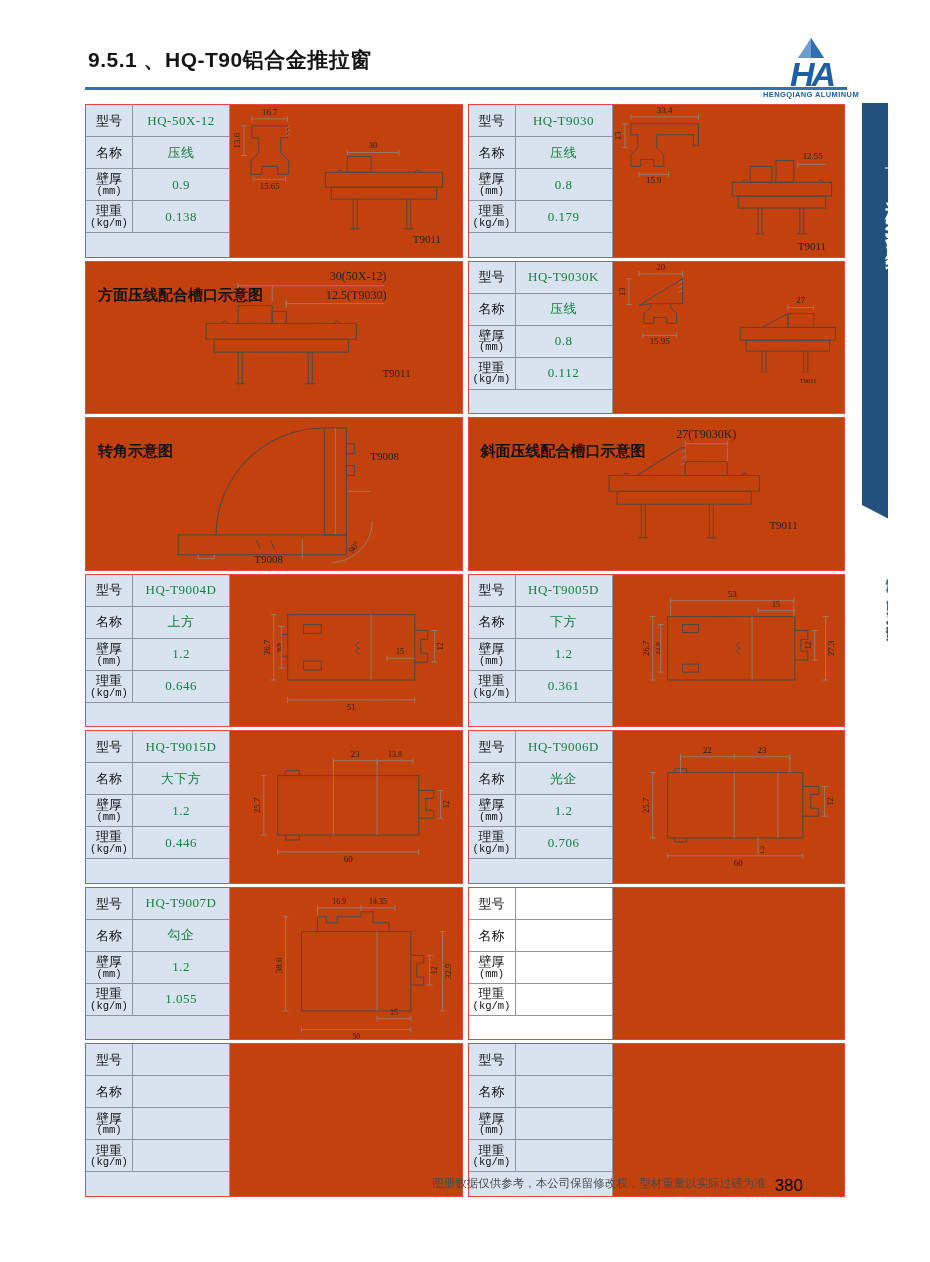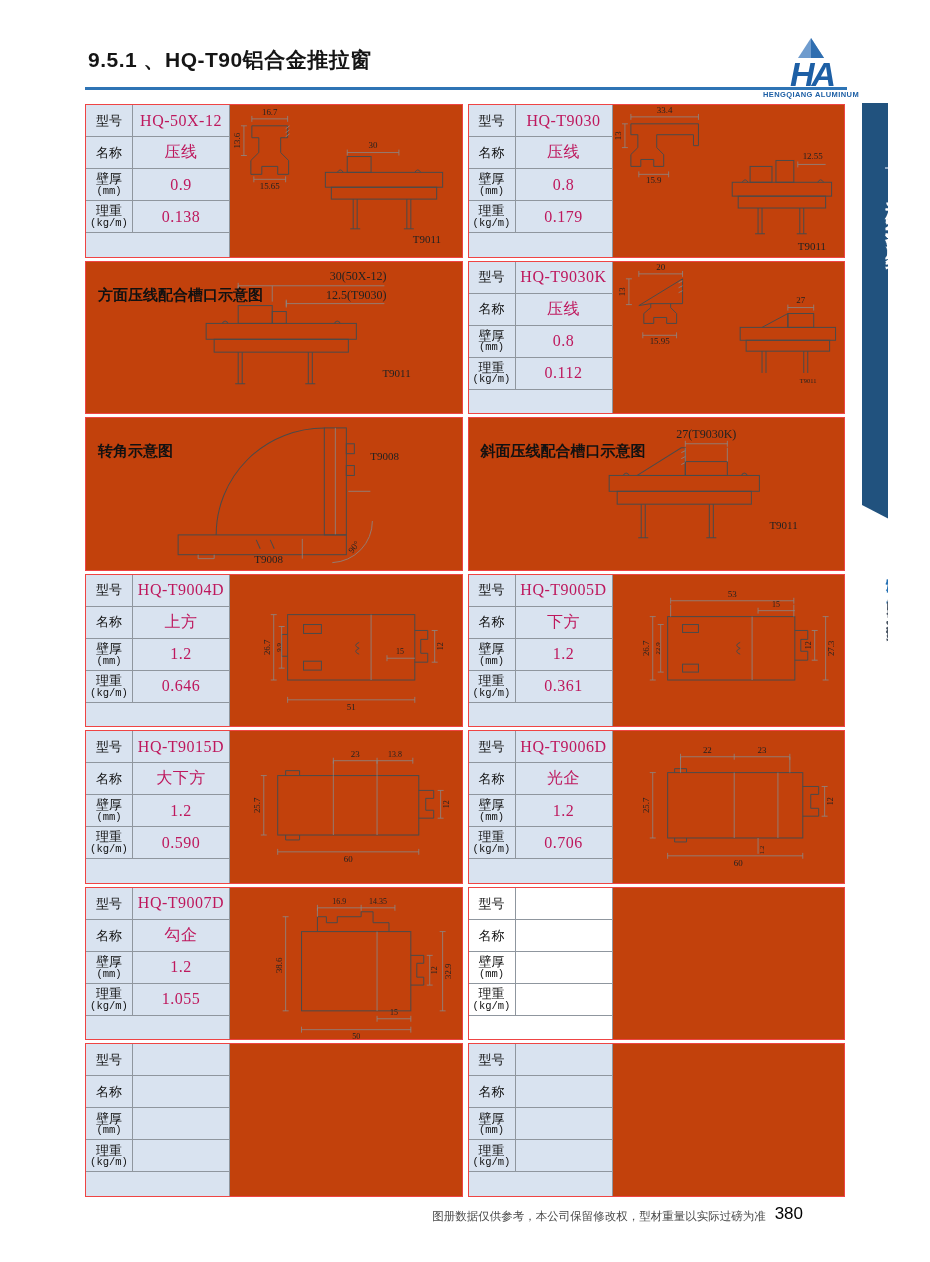--- a/index.html
+++ b/index.html
@@ -15,22 +15,22 @@
   .c{border:1px solid #ef4444;background:#fff;position:relative;display:flex;overflow:hidden;}
 
   .s{flex:0 0 143px;width:143px;border-right:1px solid #8f969e;background:#d9e3f0;
      display:flex;flex-direction:column;}
   .s.white{background:#fff;}
   .sr{display:flex;border-bottom:1px solid #8f969e;height:31px;flex:0 0 31px;}
   .sr.last{flex:1;border-bottom:none;height:auto;}
   .sl{width:46px;flex:0 0 46px;border-right:1px solid #8f969e;display:flex;flex-direction:column;
       align-items:center;justify-content:center;font-size:13px;line-height:1.05;color:#111;}
   .sl .sub{font-size:10.5px;font-family:Liberation Mono, monospace;}
-  .sv{flex:1;display:flex;align-items:center;justify-content:center;font-size:16px;
-      letter-spacing:0.5px;color:#be185d;}
+  .sv{flex:1;display:flex;align-items:center;justify-content:center;font-size:13px;
+      letter-spacing:0.5px;color:#15803d;}
   .d{flex:1;position:relative;background:#c2410c;}
   .cap{position:absolute;left:12px;top:24px;font-size:15px;font-weight:700;color:#111;z-index:2;}
 
   svg.dr{display:block;width:100%;height:100%;}
   svg.dr path,svg.dr rect{fill:none;stroke:#4a4a4a;stroke-width:1;}
   svg.dr path.dim{stroke:#8a8a8a;stroke-width:0.8;}
   svg.dr text{font-family:"Liberation Serif",serif;fill:#222;}
   text.t9{font-size:9px;} text.t8{font-size:8px;} text.t7{font-size:7px;}
   text.p{font-size:11px;} text.p6{font-size:6.5px;} text.p12{font-size:12px;}
 
@@ -39,21 +39,21 @@
           display:flex;flex-direction:column;align-items:center;color:#fff;
           font-family:"Liberation Sans",sans-serif;}
   .ribbon-num{margin-top:26px;font-size:26px;font-weight:500;}
   .ribbon-line{width:22px;height:2px;background:#8fa9c6;margin:7px auto 12px;}
   .ribbon-text{writing-mode:vertical-rl;font-size:21px;font-weight:600;letter-spacing:5px;color:#fff;}
   .slogan{position:absolute;left:862px;top:560px;width:68px;display:flex;justify-content:center;
           font-family:"Liberation Sans",sans-serif;}
   .slogan-inner{writing-mode:vertical-rl;font-size:19px;font-weight:600;letter-spacing:3px;}
   .slogan .brand{color:#2470b3;} .slogan .rest{color:#475260;}
 
-  .footer{position:absolute;right:85px;top:1204px;display:flex;align-items:flex-end;gap:9px;}
+  .footer{position:absolute;right:85px;top:1176px;display:flex;align-items:flex-start;gap:9px;}
   .footer-note{font-size:11.5px;color:#4a4a4a;}
   .footer-page{font-size:17px;color:#000000;font-family:"Liberation Sans",sans-serif;}
 </style>
 </head>
 <body>
 
 <div class="page">
 
   <div class="title">9.5.1 、HQ-T90铝合金推拉窗</div>
   <div class="title-rule"></div>
@@ -397,21 +397,21 @@
               <span>壁厚</span>
               <span class="sub">(mm)</span>
             </div>
             <div class="sv">1.2</div>
           </div>
         <div class="sr">
             <div class="sl">
               <span>理重</span>
               <span class="sub">(kg/m)</span>
             </div>
-            <div class="sv">0.590</div>
+            <div class="sv">0.446</div>
           </div>
         <div class="sr last"></div>
       </div>
       <div class="d">
         <svg class="dr" viewBox="0 0 233 153" preserveAspectRatio="none">
           <rect x="48" y="45" width="142" height="60"></rect>
           <path class="dim" d="M104,45 v60 M148,45 v60"></path>
           <path d="M56,45 v-5 h14 v5 M56,105 v5 h14 v-5"></path>
           <path d="M190,60 h15 v8 h-8 v12 h8 v8 h-15"></path>
           <path class="dim" d="M104,30 h44 M104,27 v6 M148,27 v6 M104,45 v-15 M148,45 v-15"></path>

